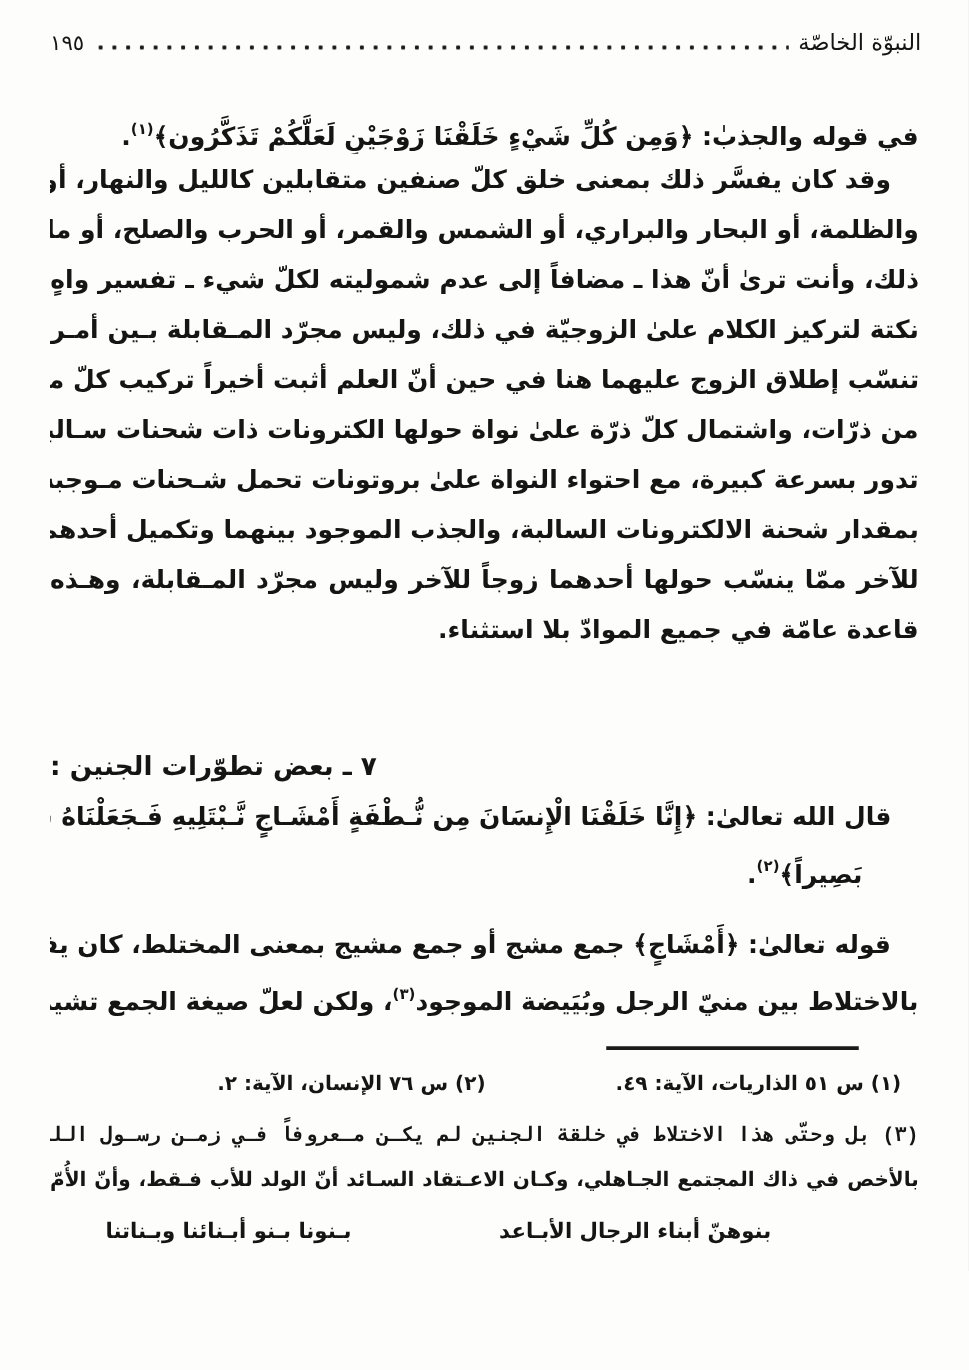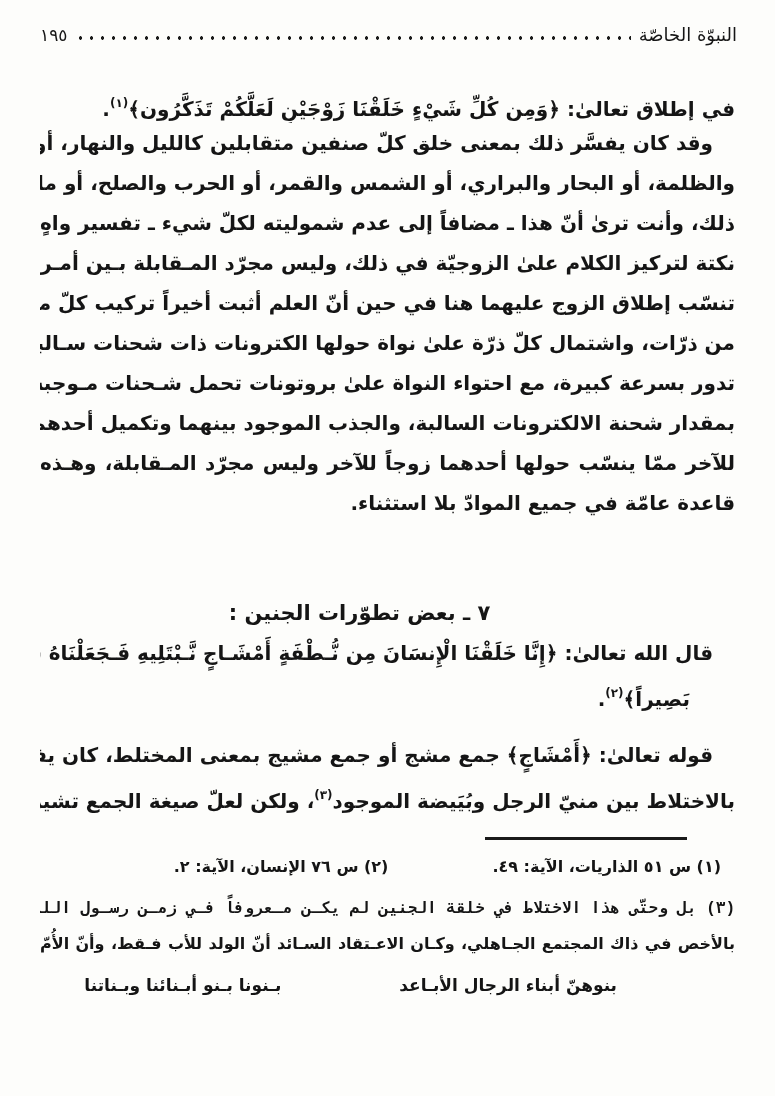--- a/index.html
+++ b/index.html
@@ -35,21 +35,21 @@
     overflow: hidden; white-space: nowrap;
   }
   .line.first { margin-top: 38px; }
   .line.alast { text-align: right; text-align-last: right; }
   .line.indent { padding-right: 22px; }
   .line.q-end { padding-right: 45px; }
   .section-heading {
     font-size: 21px; font-weight: 700;
     height: 40px; line-height: 40px;
     margin-top: 70px; padding-right: 56px;
-    text-align: center;
+    text-align: left;
   }
   .gap-before { margin-top: 22px; }
   .fnref { font-size: 12px; font-weight: 700; vertical-align: 9px; letter-spacing: 0; }
   
   .fn-sep {
     width: 202px; height: 2.5px; background: #1a1a1a;
     margin: 22px 48px 12px auto;
   }
   .fn-row {
     display: flex; padding-right: 14px; column-gap: 104px;
@@ -79,21 +79,21 @@
 <div class="page">
 
   <div class="header-row">
     <span class="header-title">النبوّة الخاصّة</span>
     <span class="leader"></span>
     <span class="page-num">١٩٥</span>
   </div>
 
   <div class="content">
 
-    <div class="line first alast"><span>في إطلاق تعالىٰ: ﴿وَمِن كُلِّ شَيْءٍ خَلَقْنَا زَوْجَيْنِ لَعَلَّكُمْ تَذَكَّرُون﴾</span><sup class="fnref">(١)</sup><span>.</span></div>
+    <div class="line first alast"><span>في قوله والجذبٰ: ﴿وَمِن كُلِّ شَيْءٍ خَلَقْنَا زَوْجَيْنِ لَعَلَّكُمْ تَذَكَّرُون﴾</span><sup class="fnref">(١)</sup><span>.</span></div>
 
     <div class="line indent">وقد كان يفسَّر ذلك بمعنى خلق كلّ صنفين متقابلين كالليل والنهار، أو النور</div>
     <div class="line">والظلمة، أو البحار والبراري، أو الشمس والقمر، أو الحرب والصلح، أو ما إلى</div>
     <div class="line">ذلك، وأنت ترىٰ أنّ هذا ـ مضافاً إلى عدم شموليته لكلّ شيء ـ تفسير واهٍ؛ إذ لا</div>
     <div class="line">نكتة لتركيز الكلام علىٰ الزوجيّة في ذلك، وليس مجرّد المـقابلة بـين أمـرين</div>
     <div class="line">تنسّب إطلاق الزوج عليهما هنا في حين أنّ العلم أثبت أخيراً تركيب كلّ مادّة</div>
     <div class="line">من ذرّات، واشتمال كلّ ذرّة علىٰ نواة حولها الكترونات ذات شحنات سـالبة</div>
     <div class="line">تدور بسرعة كبيرة، مع احتواء النواة علىٰ بروتونات تحمل شـحنات مـوجبة</div>
     <div class="line">بمقدار شحنة الالكترونات السالبة، والجذب الموجود بينهما وتكميل أحدهما</div>
     <div class="line">للآخر ممّا ينسّب حولها أحدهما زوجاً للآخر وليس مجرّد المـقابلة، وهـذه</div>

